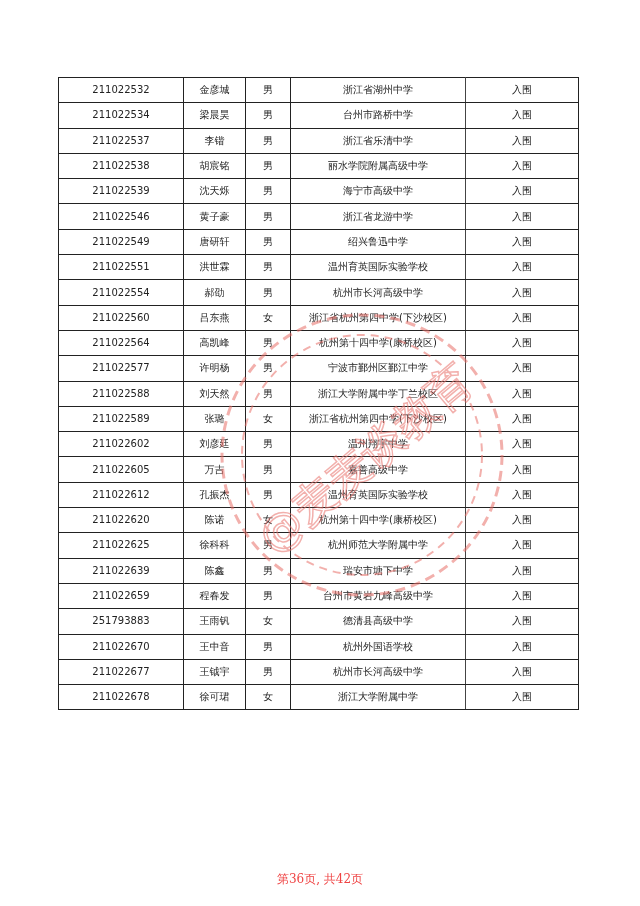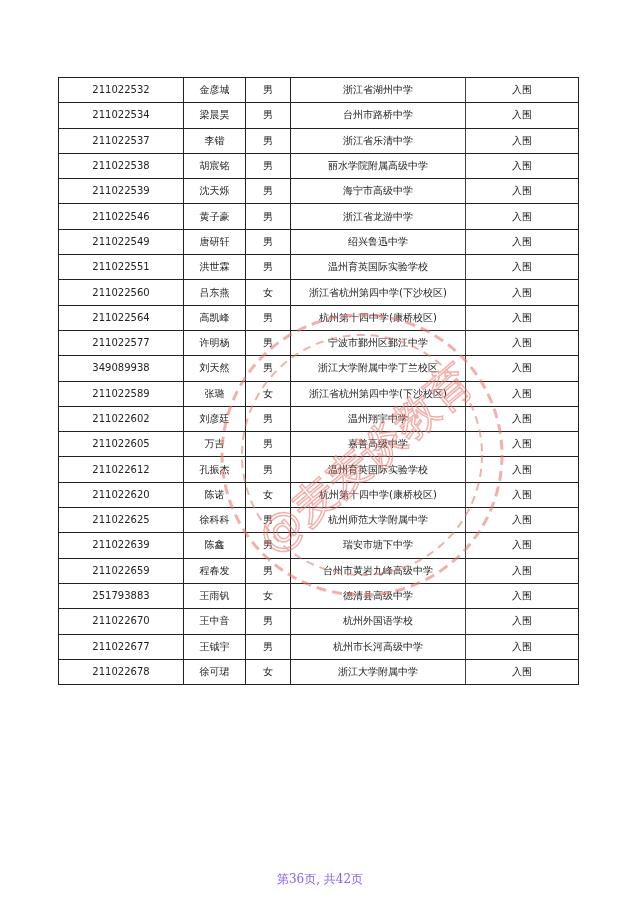--- a/index.html
+++ b/index.html
@@ -17,21 +17,21 @@
     height: 24.3px; padding: 0;
     text-align: center; vertical-align: middle;
     font-size: 10px; color: #222; line-height: 1;
     white-space: nowrap; overflow: hidden;
   }
   table.roster td.c-school { border-left: 1.5px solid #444; border-right: 1.5px solid #444; }
   col.c1 { width: 125px; } col.c2 { width: 62px; } col.c3 { width: 45px; }
   col.c4 { width: 175px; } col.c5 { width: 113px; }
   .footer {
     position: absolute; left: 0; width: 640px; top: 871px; text-align: center;
-    font-family: "DejaVu Serif", "Liberation Serif", serif; font-size: 12px; color: #8b5cf6;
+    font-family: "DejaVu Serif", "Liberation Serif", serif; font-size: 12px; color: #ef4444;
   }
   .watermark {
     position: absolute; left: 212px; top: 305px; width: 300px; height: 300px;
     pointer-events: none; opacity: 0.55;
   }
 </style>
 </head>
 <body>
 
 <div class="page">
@@ -94,20 +94,27 @@
           <td>入围</td>
         </tr>
         <tr>
           <td>211022551</td>
           <td>洪世霖</td>
           <td>男</td>
           <td class="c-school">温州育英国际实验学校</td>
           <td>入围</td>
         </tr>
         <tr>
+          <td>211022554</td>
+          <td>郝劭</td>
+          <td>男</td>
+          <td class="c-school">杭州市长河高级中学</td>
+          <td>入围</td>
+        </tr>
+        <tr>
           <td>211022560</td>
           <td>吕东燕</td>
           <td>女</td>
           <td class="c-school">浙江省杭州第四中学(下沙校区)</td>
           <td>入围</td>
         </tr>
         <tr>
           <td>211022564</td>
           <td>高凯峰</td>
           <td>男</td>
@@ -115,21 +122,21 @@
           <td>入围</td>
         </tr>
         <tr>
           <td>211022577</td>
           <td>许明杨</td>
           <td>男</td>
           <td class="c-school">宁波市鄞州区鄞江中学</td>
           <td>入围</td>
         </tr>
         <tr>
-          <td>349089938</td>
+          <td>211022588</td>
           <td>刘天然</td>
           <td>男</td>
           <td class="c-school">浙江大学附属中学丁兰校区</td>
           <td>入围</td>
         </tr>
         <tr>
           <td>211022589</td>
           <td>张璐</td>
           <td>女</td>
           <td class="c-school">浙江省杭州第四中学(下沙校区)</td>

